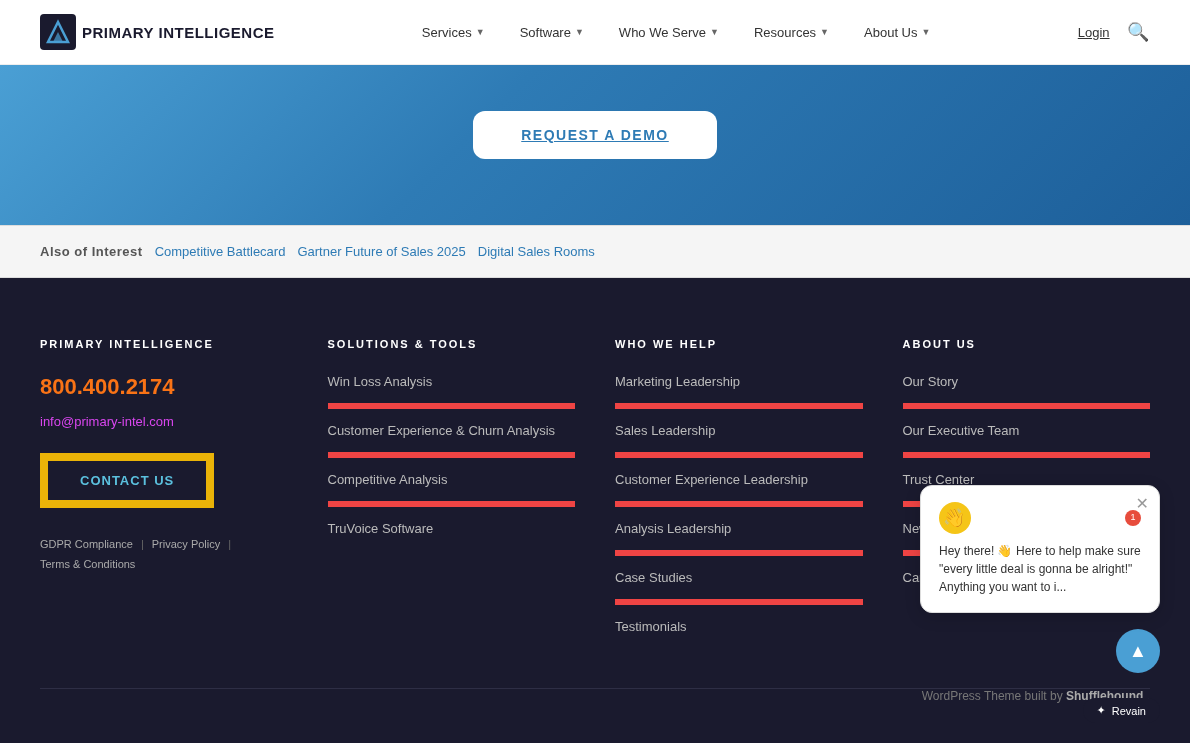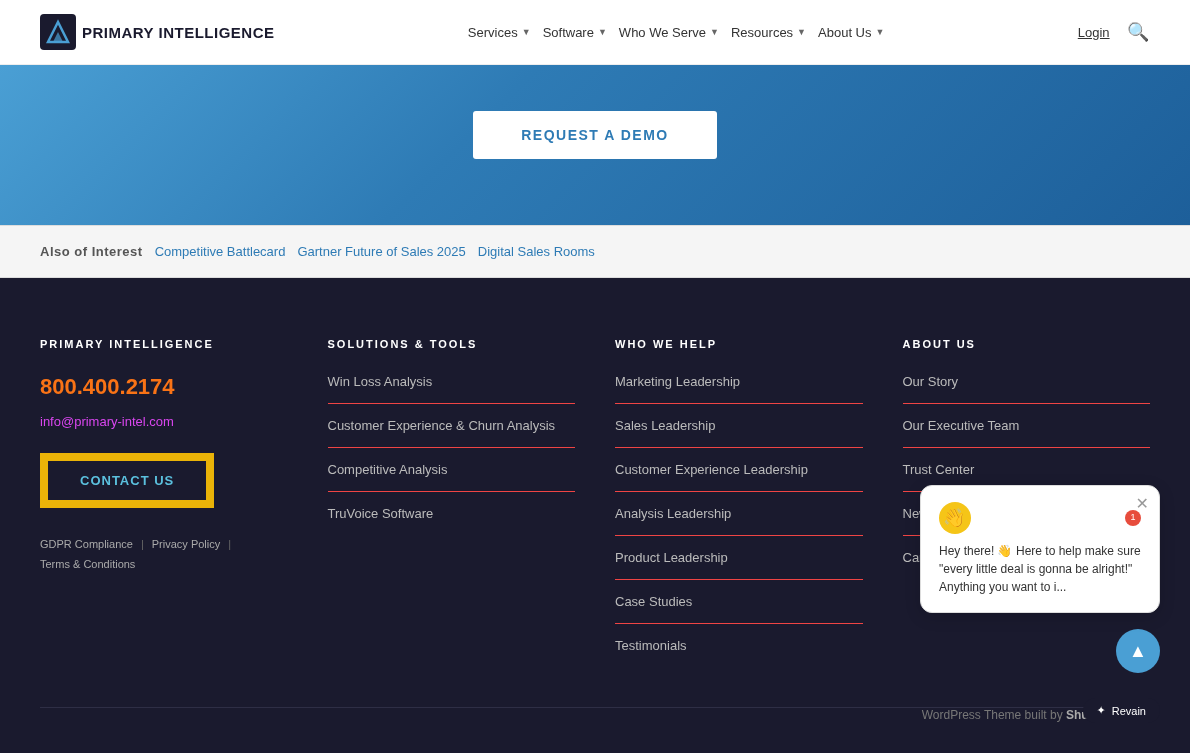--- a/index.html
+++ b/index.html
@@ -31,21 +31,21 @@
     .logo-text {
       font-size: 15px;
       font-weight: 700;
       color: #1a1a2e;
       letter-spacing: 0.5px;
       text-transform: uppercase;
     }
     .navbar-links {
       display: flex;
       align-items: center;
-      gap: 12px;
+      gap: 35px;
       list-style: none;
     }
     .navbar-links li {
       font-size: 13px;
       color: #333;
       cursor: pointer;
       display: flex;
       align-items: center;
       gap: 4px;
     }
@@ -66,21 +66,22 @@
     .demo-btn {
       background: #fff;
       color: #2e7bb5;
       border: none;
       padding: 16px 48px;
       font-size: 14px;
       font-weight: 700;
       letter-spacing: 1.5px;
       text-transform: uppercase;
       cursor: pointer;
-      border-radius: 3px;
+      border-radius: 12px;
+      text-decoration: underline;
     }
 
     
     .interest-bar {
       background: #f5f5f5;
       border-top: 1px solid #ddd;
       border-bottom: 1px solid #ddd;
       padding: 18px 40px;
       display: flex;
       align-items: center;
@@ -160,21 +161,21 @@
     .footer-links-list {
       list-style: none;
       display: flex;
       flex-direction: column;
       gap: 14px;
     }
     .footer-links-list li {
       font-size: 13px;
       color: #bbb;
       cursor: pointer;
-      border-bottom: 1px solid #ef4444;
+      border-bottom: 6px solid #ef4444;
       padding-bottom: 14px;
     }
     .footer-links-list li:last-child { border-bottom: none; }
 
     
     .footer-bottom {
       border-top: 1px solid #2e2e45;
       font-size: 12px;
       color: #777;
       text-align: right;
@@ -351,21 +352,20 @@
       </ul>
     </div>
 
     <div>
       <div class="footer-col-title">Who We Help</div>
       <ul class="footer-links-list">
         <li>Marketing Leadership</li>
         <li>Sales Leadership</li>
         <li>Customer Experience Leadership</li>
         <li>Analysis Leadership</li>
-        <li>Product Leadership</li>
         <li>Case Studies</li>
         <li>Testimonials</li>
       </ul>
     </div>
 
     <div>
       <div class="footer-col-title">About Us</div>
       <ul class="footer-links-list">
         <li>Our Story</li>
         <li>Our Executive Team</li>

